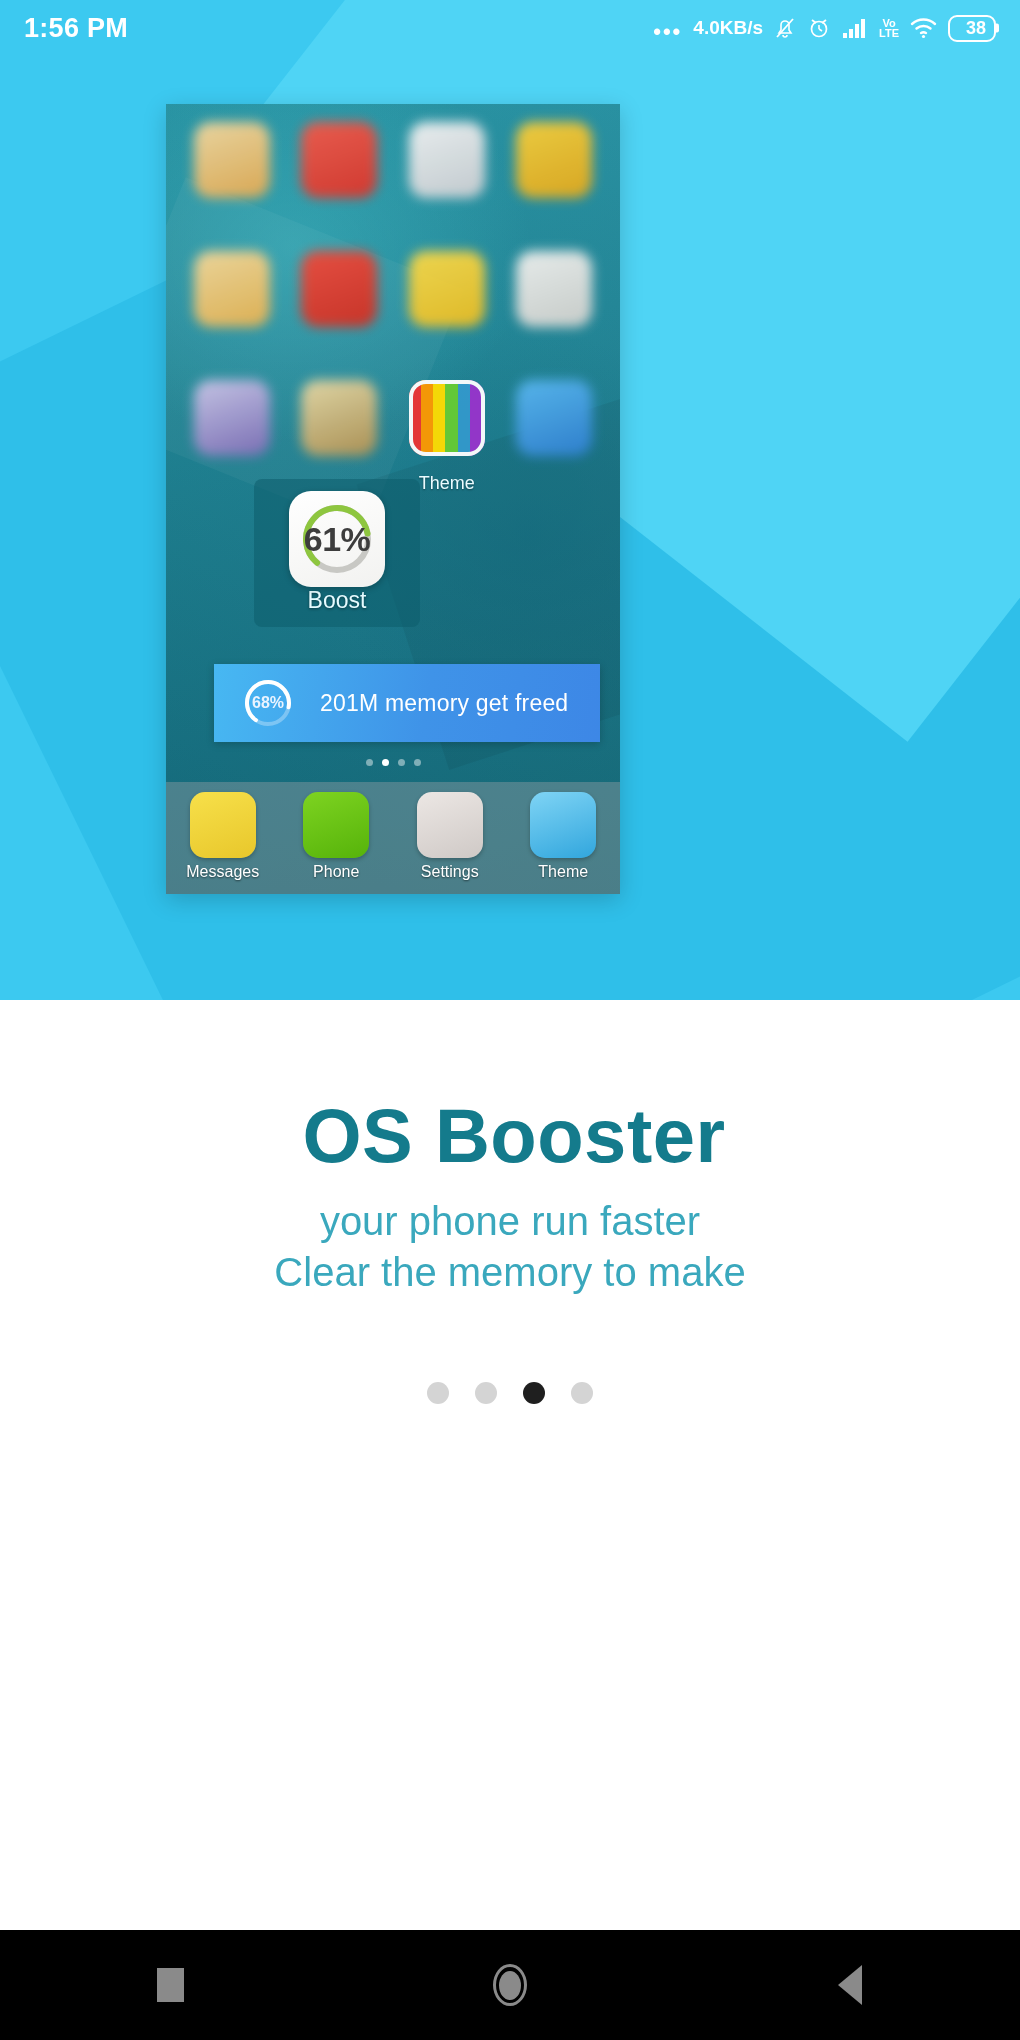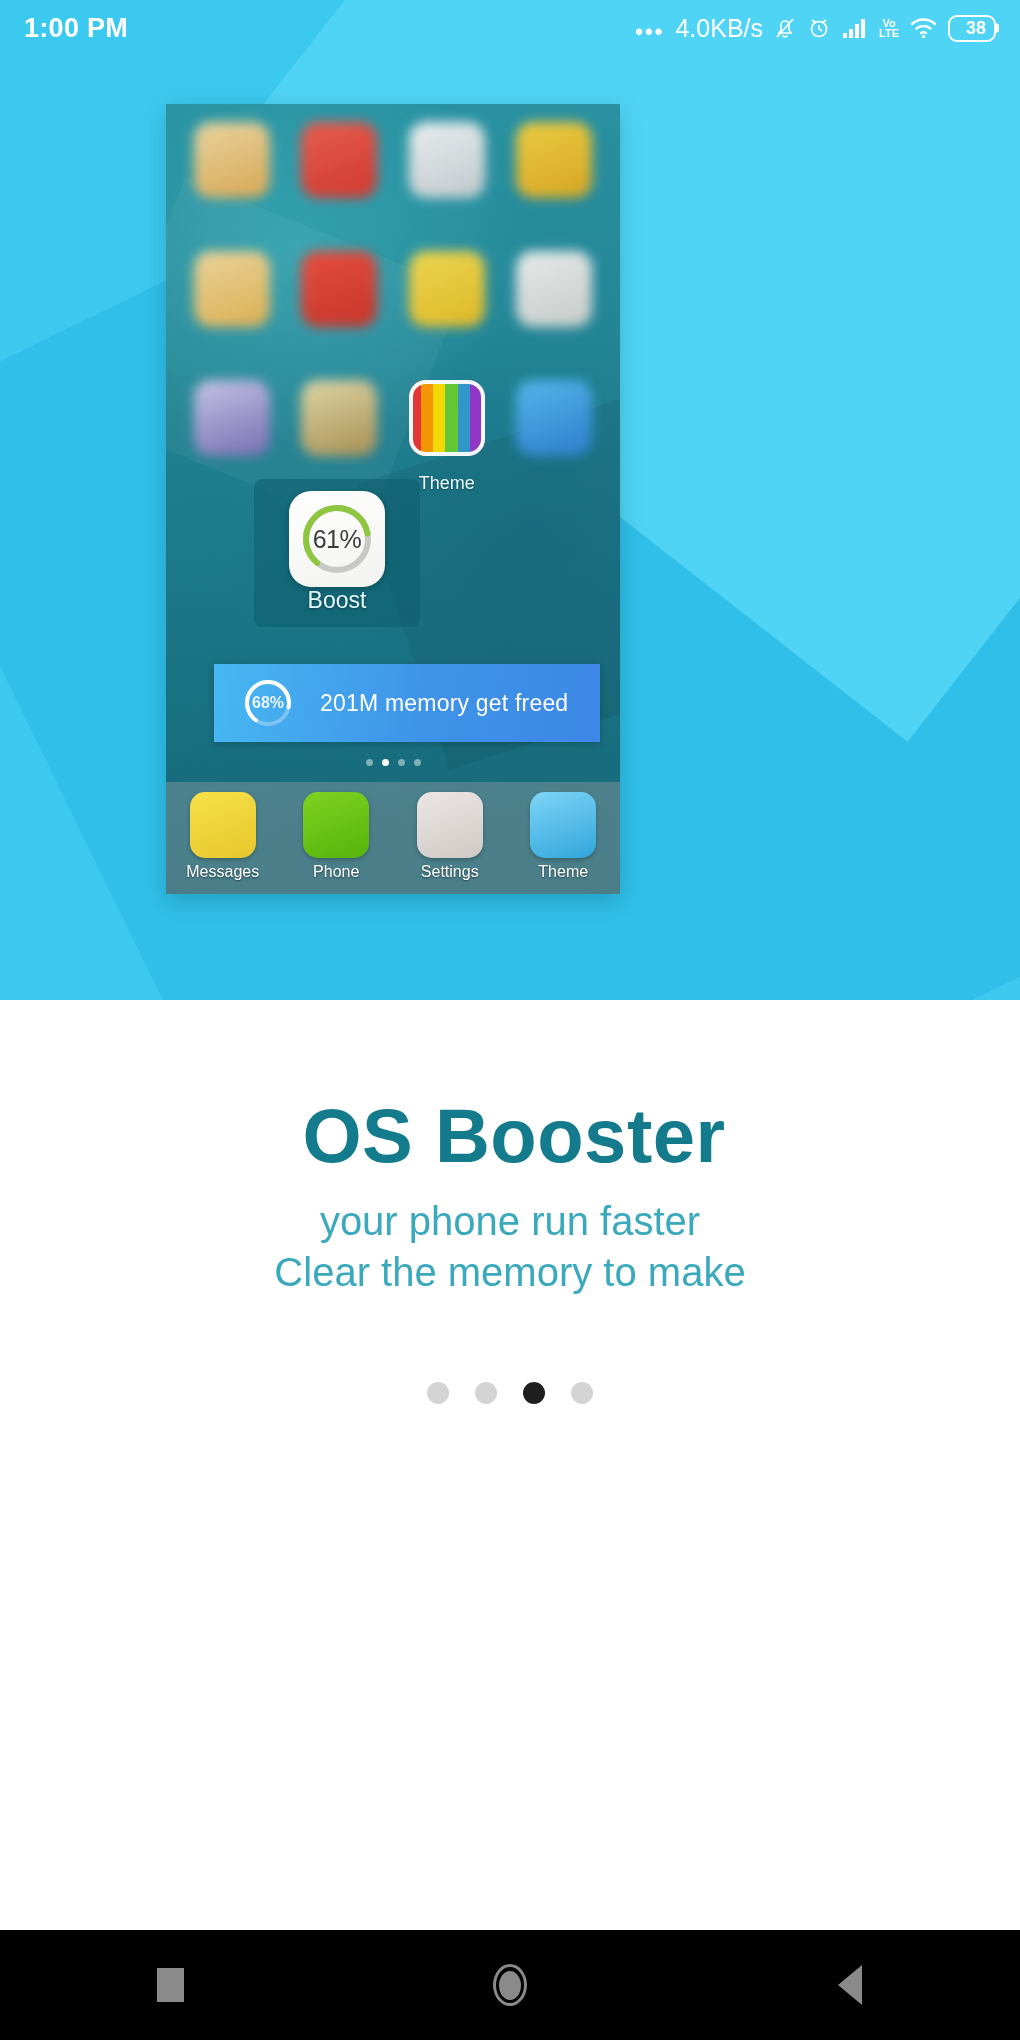--- a/index.html
+++ b/index.html
@@ -34,21 +34,21 @@
   
   .statusbar {
     position:absolute; left:0; top:0; width:1020px; height:56px;
     display:flex; align-items:center; z-index:30;
     padding:0 24px; color:#ffffff;
   }
   .sb-time { font-size:27px; font-weight:bold; letter-spacing:.3px; }
   .sb-right { margin-left:auto; display:flex; align-items:center; gap:11px; }
   .sb-dots { letter-spacing:2px; font-size:22px; font-weight:bold; line-height:1;
              position:relative; top:4px; }
-  .sb-speed { font-size:25px; font-weight:normal; }
+  .sb-speed { font-size:19px; font-weight:bold; }
   .sb-ico { display:block; }
   .sb-volte {
     font-size:11px; font-weight:bold; line-height:10px; text-align:center;
     letter-spacing:0;
   }
   .sb-batt {
     border:2px solid #ffffff; border-radius:9px;
     padding:1px 8px 1px 7px; font-size:18px; font-weight:bold;
     position:relative; min-width:48px; text-align:right;
   }
@@ -111,21 +111,21 @@
   .boost-icon {
     width:96px; height:96px; border-radius:22px;
     background:linear-gradient(160deg,#ffffff 0%,#f2f2f0 100%);
     box-shadow:0 2px 6px rgba(0,0,0,.25);
     display:flex; align-items:center; justify-content:center;
     position:relative;
   }
   .boost-ring { position:absolute; left:50%; top:50%; transform:translate(-50%,-50%); }
   .boost-pct {
     position:relative; z-index:3;
-    font-size:25px; font-weight:normal; color:#3d3d3d;
+    font-size:34px; font-weight:bold; color:#3d3d3d;
     letter-spacing:-.5px;
   }
   .boost-label {
     margin-top:0; font-size:23px; color:#e6fbff; font-weight:500;
     text-shadow:0 1px 3px rgba(0,0,0,.45);
   }
 
   
   .mem-banner {
     position:absolute; left:48px; top:560px;
@@ -310,21 +310,21 @@
           <div class="dock-lb">Settings</div>
         </div>
         <div class="dock-cell">
           <div class="dock-ic" style="background: linear-gradient(160deg, rgb(127, 212, 245) 0%, rgb(49, 166, 221) 100%);"></div>
           <div class="dock-lb">Theme</div>
         </div>
       </div>
   </div>
 
   <div class="statusbar">
-    <div class="sb-time">1:00 PM</div>
+    <div class="sb-time">1:56 PM</div>
     <div class="sb-right">
       <span class="sb-dots">•••</span>
       <span class="sb-speed">4.0KB/s</span>
       <svg class="sb-ico" width="22" height="24" viewBox="0 0 22 24">
         <path d="M5 17h12l-2-3V9a4 4 0 0 0-8 0v5l-2 3z" fill="none" stroke="#fff" stroke-width="1.6"></path>
         <path d="M9 19a2 2 0 0 0 4 0" fill="none" stroke="#fff" stroke-width="1.6"></path>
         <line x1="3" y1="21" x2="19" y2="3" stroke="#fff" stroke-width="1.8"></line>
       </svg>
       <svg class="sb-ico" width="24" height="24" viewBox="0 0 24 24">
         <circle cx="12" cy="13" r="7.5" fill="none" stroke="#fff" stroke-width="1.7"></circle>

